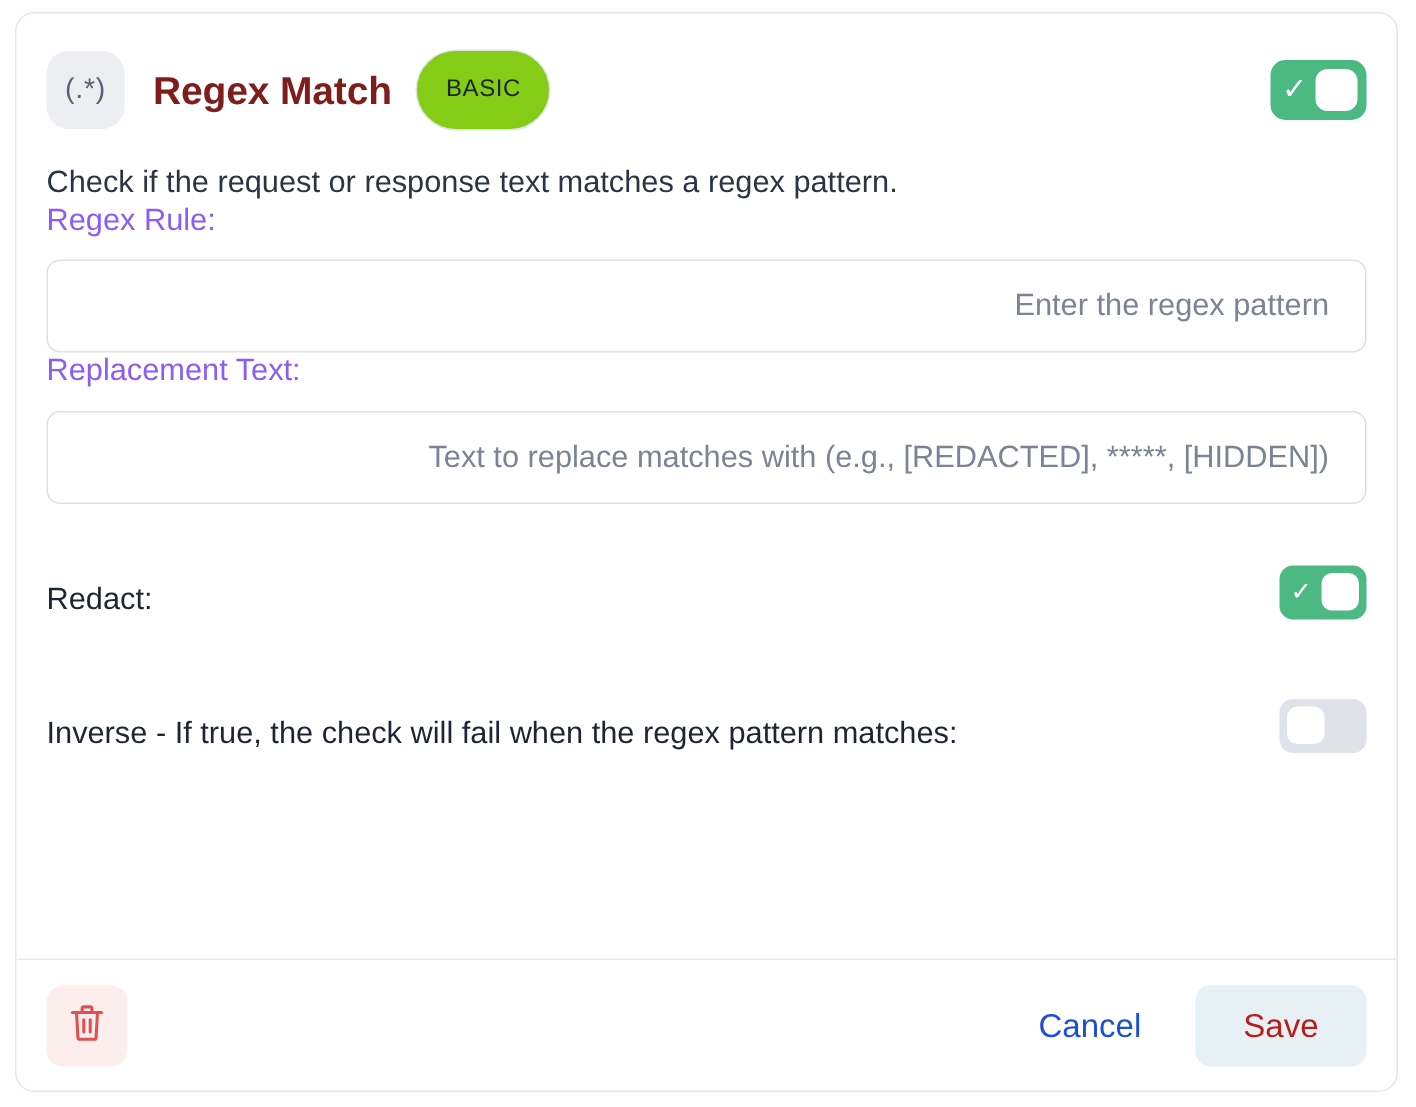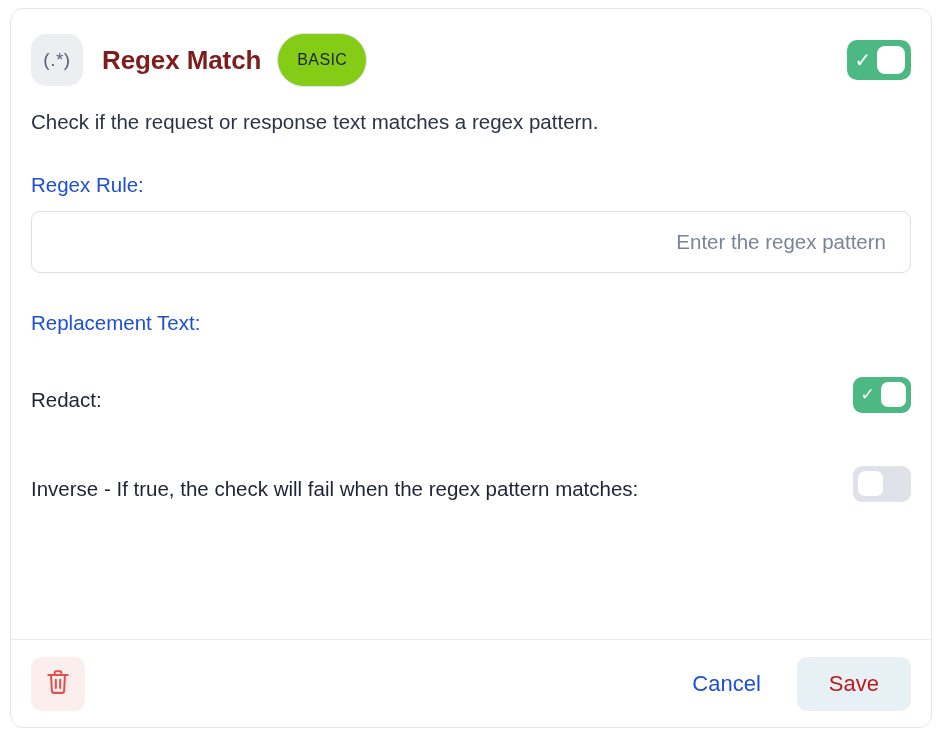--- a/index.html
+++ b/index.html
@@ -118,23 +118,22 @@
   
   .description {
     margin-top: 20px;
     font-size: 20.5px;
     color: #2b3445;
     line-height: 1.25;
   }
 
   
   .field-label {
-    margin-top: 38px;
-    font-size: 20.5px;
-    color: #1d4ed8;
+    font-size: 20.5px;
+    color: #8b5cf6;
     line-height: 1.2;
   }
 
   .input-box {
     margin-top: 14px;
     height: 62px;
     box-sizing: border-box;
     border: 1px solid #dcdfe4;
     border-radius: 9px;
     background: #ffffff;
@@ -226,20 +225,23 @@
     </div>
 
     <div class="description">Check if the request or response text matches a regex pattern.</div>
 
     <div class="field-label">Regex Rule:</div>
     <div class="input-box">
       <span>Enter the regex pattern</span>
     </div>
 
     <div class="field-label">Replacement Text:</div>
+    <div class="input-box">
+      <span>Text to replace matches with (e.g., [REDACTED], *****, [HIDDEN])</span>
+    </div>
 
     <div class="switch-row first">
       <div class="switch-label">Redact:</div>
       <div class="spacer"></div>
       <div class="toggle sm on">
         <span class="tick">✓</span>
         <span class="knob"></span>
       </div>
     </div>
 

